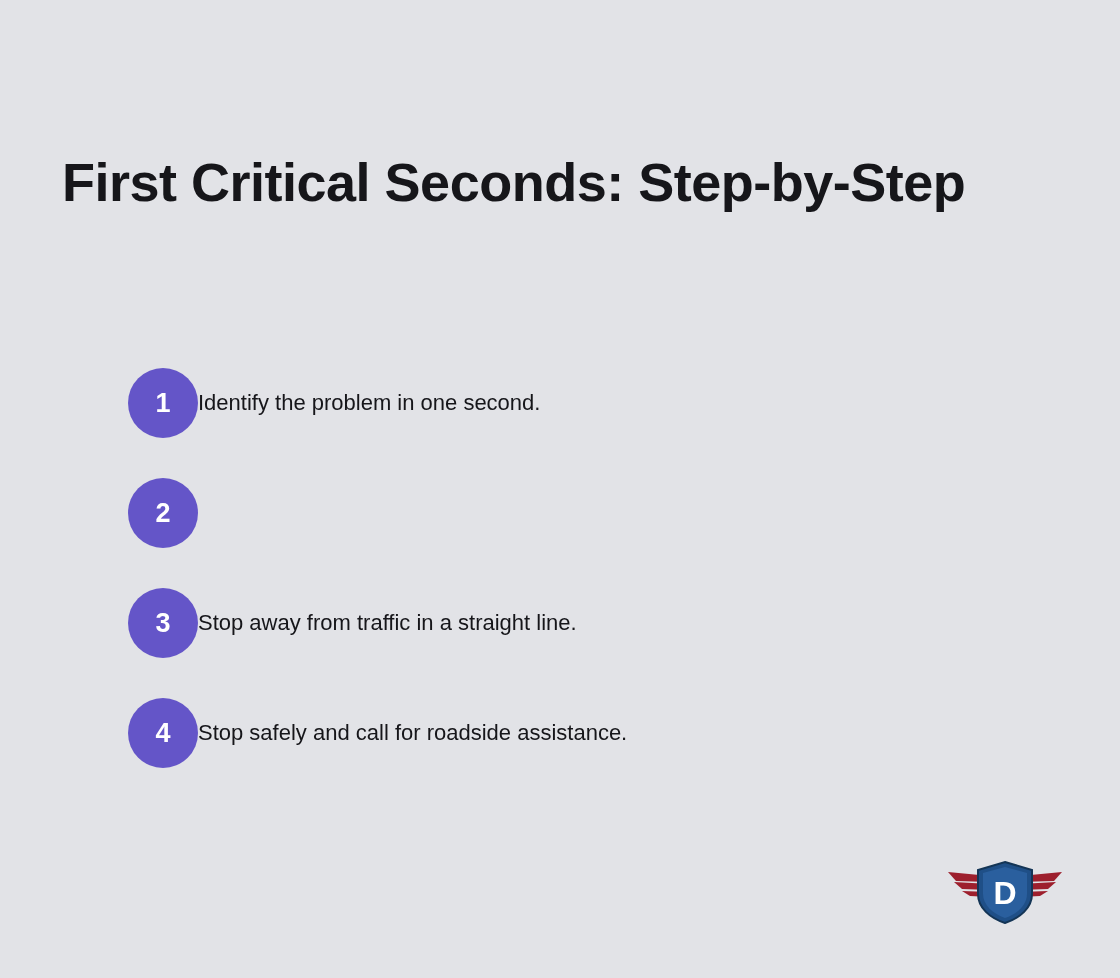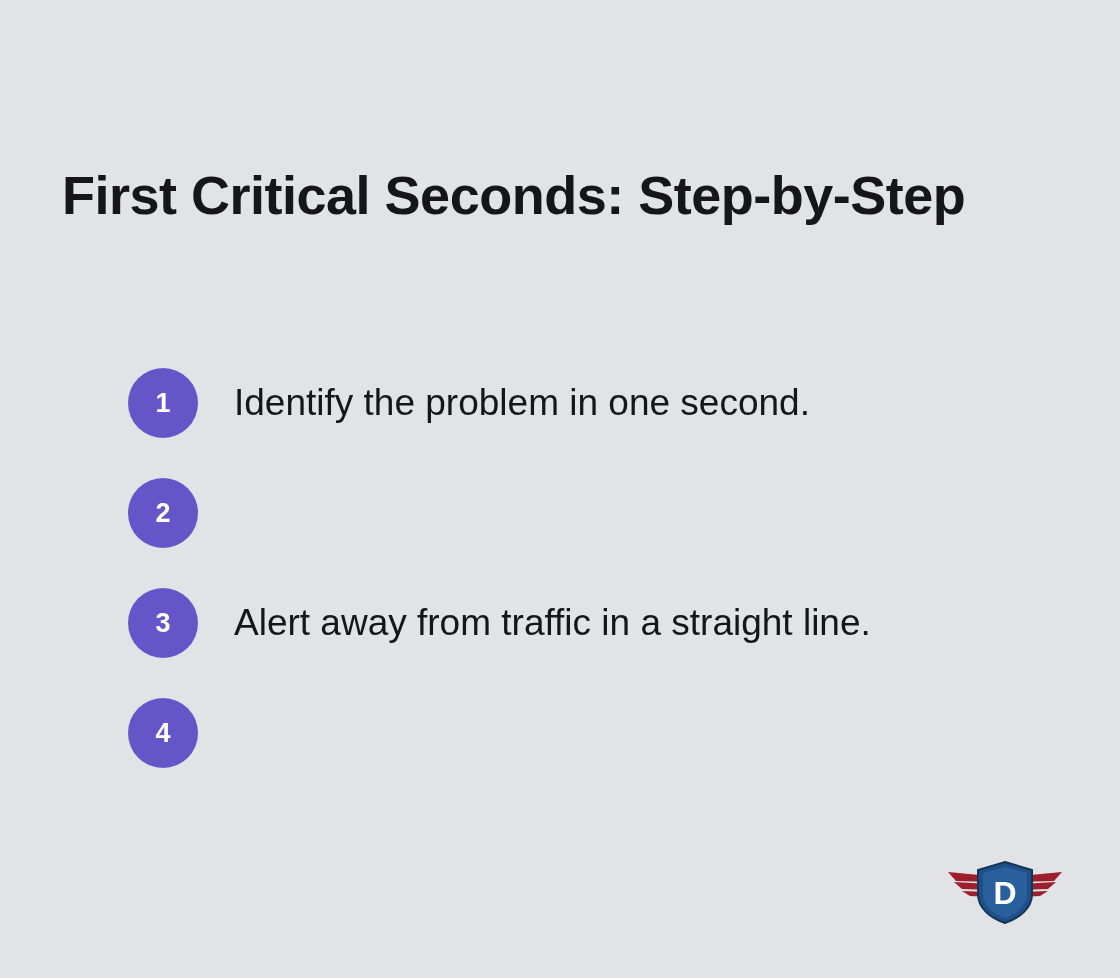--- a/index.html
+++ b/index.html
@@ -16,21 +16,21 @@
   .slide {
     position: relative;
     width: 1120px;
     height: 978px;
     background: #e2e3e7;
     box-sizing: border-box;
   }
   .title {
     position: absolute;
     left: 62px;
-    top: 124px;
+    top: 111px;
     width: 980px;
     font-size: 54px;
     line-height: 1.32;
     font-weight: bold;
     color: #16161a;
     letter-spacing: -0.5px;
   }
   .steps {
     position: absolute;
     left: 128px;
@@ -54,22 +54,21 @@
     background: #6455c8;
     color: #ffffff;
     font-size: 27px;
     font-weight: bold;
     display: flex;
     align-items: center;
     justify-content: center;
     box-sizing: border-box;
   }
   .step-text {
-    margin-left: 36px;
-    font-size: 37px;
+    font-size: 22px;
     color: #16161a;
     line-height: 1.3;
   }
   .logo {
     position: absolute;
     right: 52px;
     bottom: 52px;
     width: 126px;
     height: 72px;
   }
@@ -87,25 +86,26 @@
       <div class="badge">1</div>
       <div class="step-text">Identify the problem in one second.</div>
     </div>
 
     <div class="step">
       <div class="badge">2</div>
     </div>
 
     <div class="step">
       <div class="badge">3</div>
-      <div class="step-text">Alert away from traffic in a straight line.</div>
+      <div class="step-text">Stop away from traffic in a straight line.</div>
     </div>
 
     <div class="step">
       <div class="badge">4</div>
+      <div class="step-text">Stop safely and call for roadside assistance.</div>
     </div>
 
   </div>
 
   <div class="logo">
     <svg viewBox="0 0 126 72" width="126" height="72" xmlns="http://www.w3.org/2000/svg">
 
       <path d="M6 18 L48 22 L48 28 L14 27 Z" fill="#9d1f2d"></path>
       <path d="M12 28 L48 30 L48 36 L20 35 Z" fill="#9d1f2d"></path>
       <path d="M20 37 L48 38 L48 43 L28 42 Z" fill="#9d1f2d"></path>

